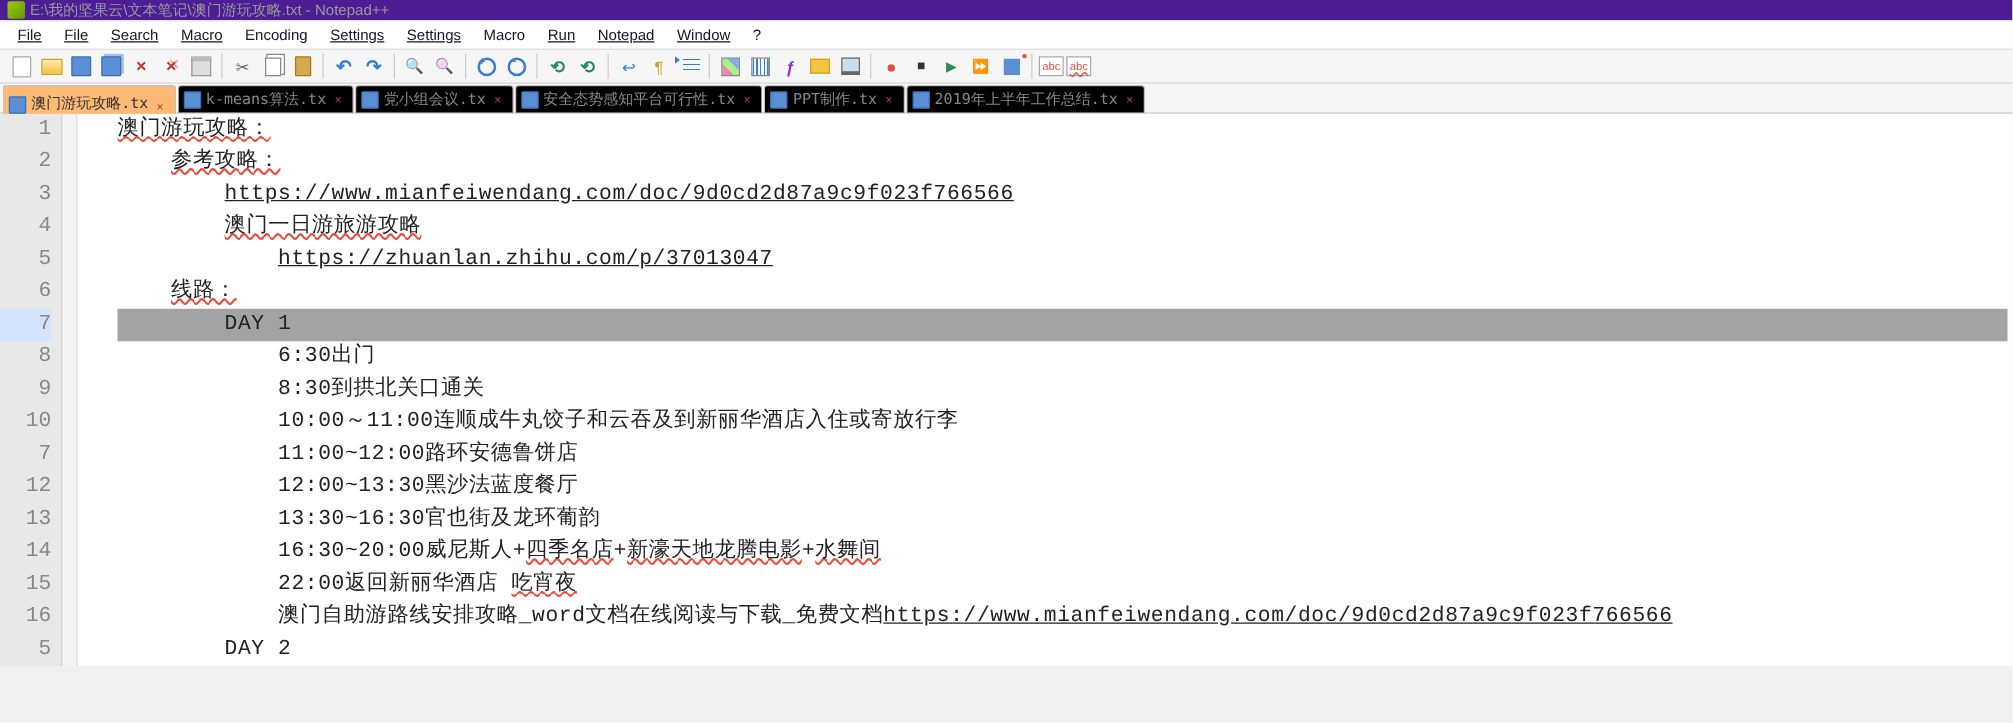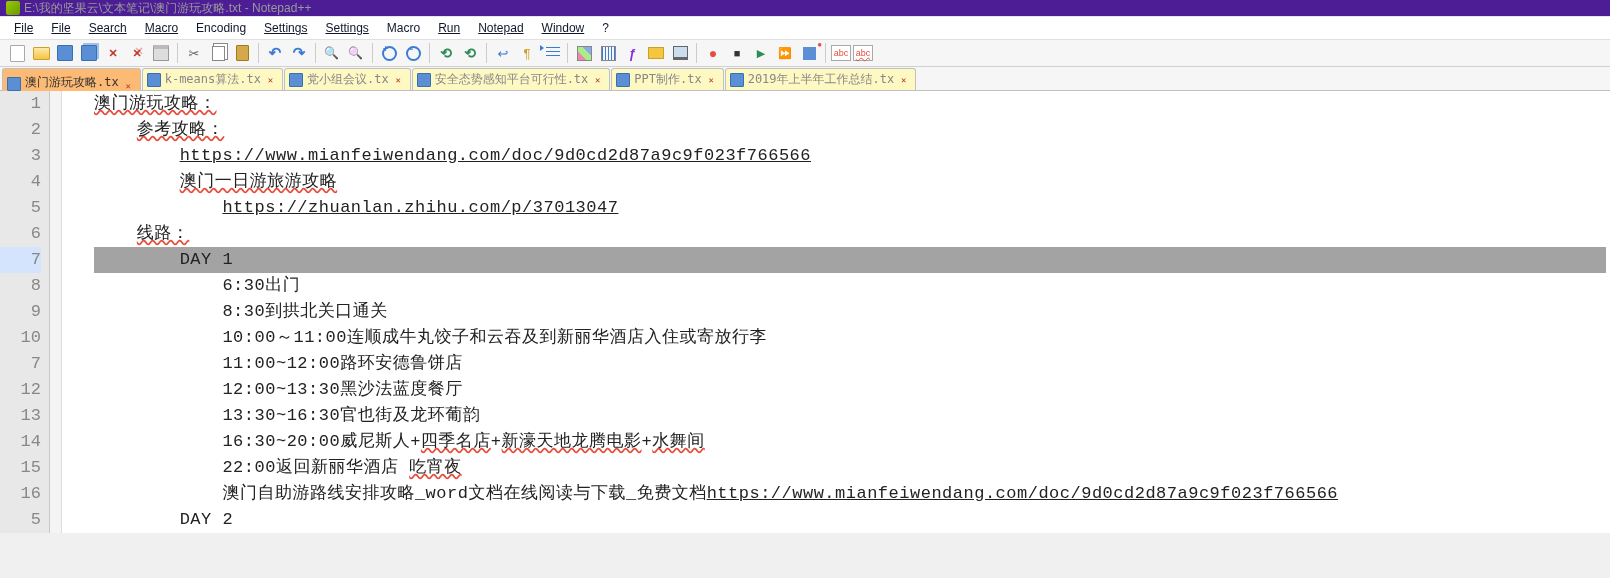--- a/index.html
+++ b/index.html
@@ -50,21 +50,21 @@
   .i-play::before{content:"▶";color:#2e8b57;font-size:11px;}
   .i-playx::before{content:"⏩";color:#2e8b57;font-size:11px;}
   .i-recsave::before{content:"";width:13px;height:13px;background:#5a8fd6;display:block;position:relative;}
   .i-recsave::after{content:"●";position:absolute;color:#e74c3c;font-size:8px;top:-2px;right:-2px;}
   .i-spell{background:#fff;border:1px solid #aaa;font-size:9px;width:20px;height:16px;display:flex;align-items:center;justify-content:center;}
   .i-spell::before{content:"abc";color:#e74c3c;}
   .i-spell2{background:#fff;border:1px solid #aaa;font-size:9px;width:20px;height:16px;display:flex;align-items:center;justify-content:center;}
   .i-spell2::before{content:"abc";color:#e74c3c;text-decoration:underline wavy #e74c3c;}
   
   .tabstrip { height: 24px; background: #f6f6f6; display: flex; align-items: flex-end; padding: 0 2px; border-bottom: 1px solid #c0c0c0; }
-  .tab { height: 22px; display: flex; align-items: center; padding: 0 6px 0 4px; gap: 4px; border: 1px solid #c0c0c0; border-bottom: none; background: #fef9c3; margin-right: 1px; border-radius: 3px 3px 0 0; color: #888; font-family: Consolas, monospace; font-size: 12px; }
+  .tab { height: 22px; display: flex; align-items: center; padding: 0 6px 0 4px; gap: 4px; border: 1px solid #c0c0c0; border-bottom: none; background: #000000; margin-right: 1px; border-radius: 3px 3px 0 0; color: #888; font-family: Consolas, monospace; font-size: 12px; }
   .tab.active { background: #fdba74; color: #333; position: relative; top: 1px; height: 23px; align-items: flex-end; }
   .tab-icon { width: 14px; height: 14px; background: #5a8fd6; border: 1px solid #3a6fb0; border-radius: 1px; flex-shrink: 0; }
   .tab-close { width: 11px; height: 11px; font-size: 9px; color: #c0392b; display: flex; align-items: center; justify-content: center; cursor: pointer; }
 
   .editor { background: #fff; display: flex; font-family: Consolas, "Courier New", monospace; font-size: 17px; line-height: 26px; }
   .gutter { width: 50px; text-align: right; color: #888; background: #e8e8e8; padding: 0 8px 0 0; border-right: 1px solid #c8c8c8; user-select: none; flex-shrink:0;}
   .margin { width: 12px; background: #f4f4f4; border-right: 1px solid #ddd; flex-shrink:0;}
   .code { flex: 1; padding: 0 4px; white-space: pre; overflow: hidden; color: #222; letter-spacing: 0.5px; margin-left: 28px; }
   .line { height: 26px; }
   .line.current { background: #a3a3a3; }

